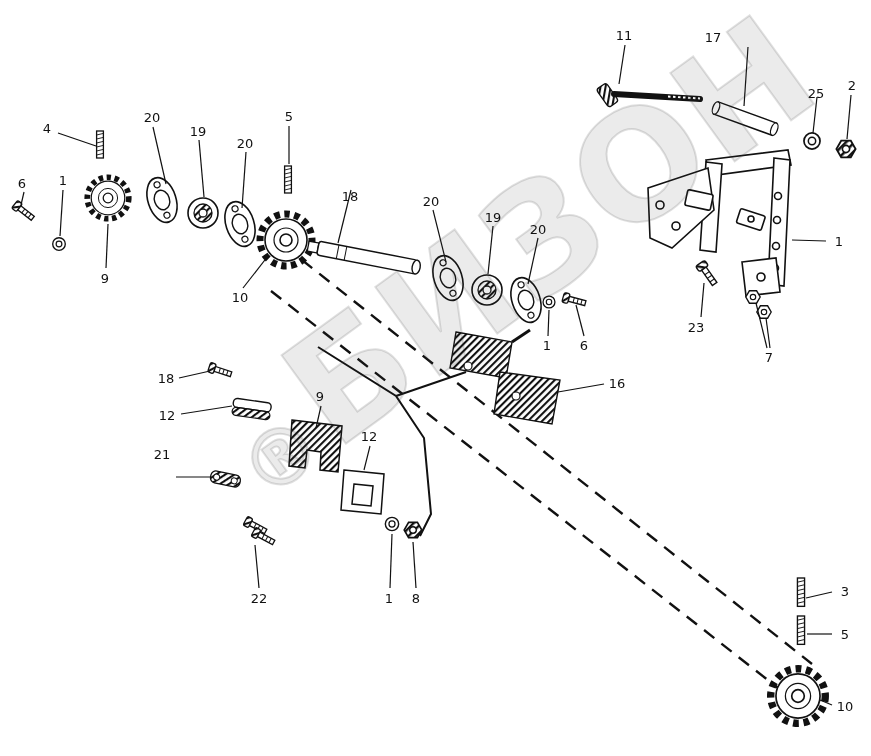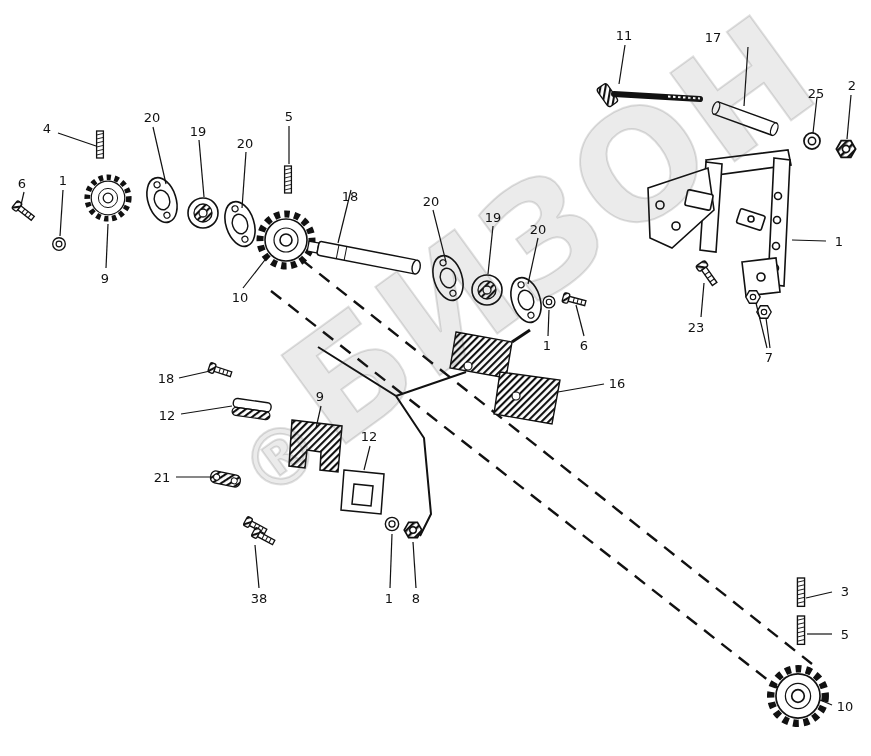--- a/index.html
+++ b/index.html
@@ -262,21 +262,21 @@
   <div class="lbl" style="left:839px;top:241px">1</div>
   <div class="lbl" style="left:696px;top:327px">23</div>
   <div class="lbl" style="left:547px;top:345px">1</div>
   <div class="lbl" style="left:584px;top:345px">6</div>
   <div class="lbl" style="left:769px;top:357px">7</div>
   <div class="lbl" style="left:166px;top:378px">18</div>
   <div class="lbl" style="left:617px;top:383px">16</div>
   <div class="lbl" style="left:167px;top:415px">12</div>
   <div class="lbl" style="left:320px;top:396px">9</div>
   <div class="lbl" style="left:369px;top:436px">12</div>
-  <div class="lbl" style="left:162px;top:477px">21</div>
-  <div class="lbl" style="left:259px;top:598px">38</div>
+  <div class="lbl" style="left:162px;top:454px">21</div>
+  <div class="lbl" style="left:259px;top:598px">22</div>
   <div class="lbl" style="left:389px;top:598px">1</div>
   <div class="lbl" style="left:416px;top:598px">8</div>
   <div class="lbl" style="left:845px;top:591px">3</div>
   <div class="lbl" style="left:845px;top:634px">5</div>
   <div class="lbl" style="left:845px;top:706px">10</div>
 
 </div>
 
 </body></html>

